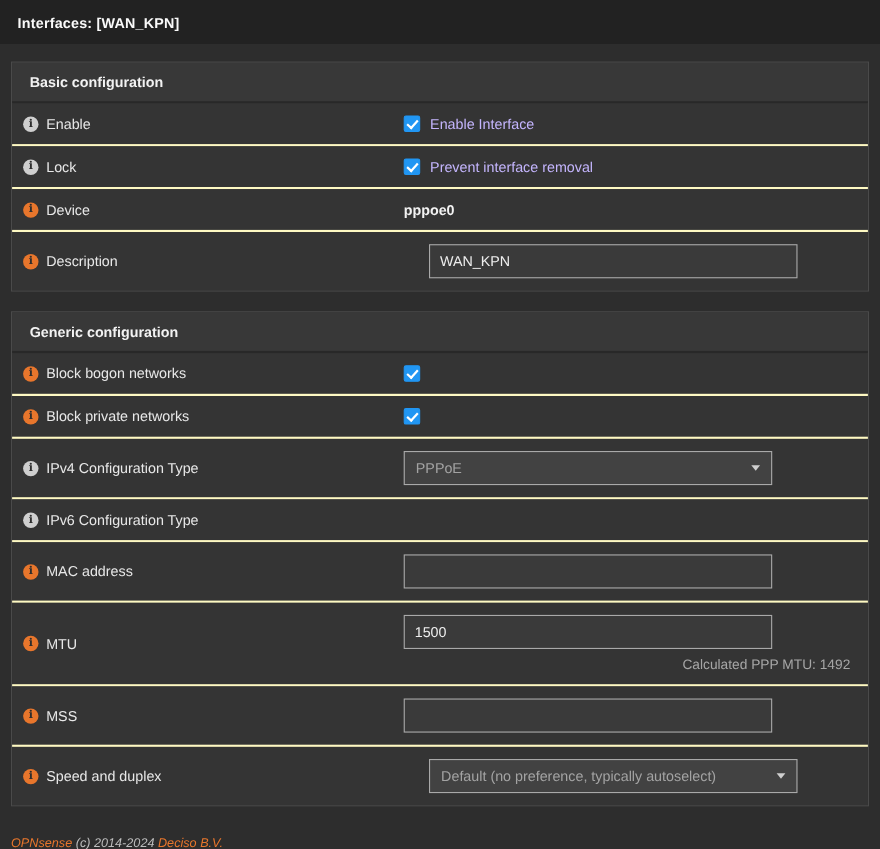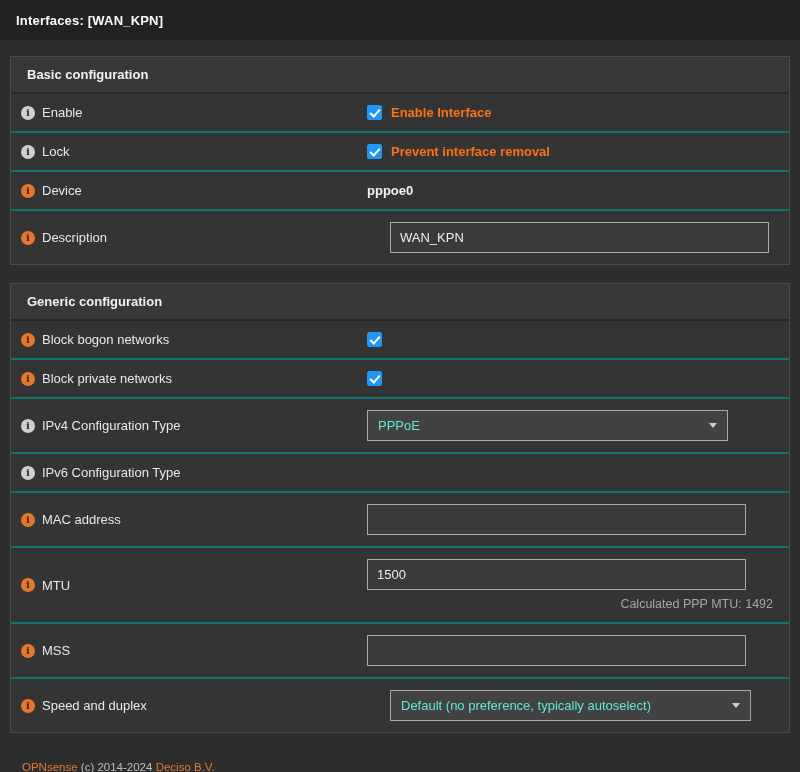--- a/index.html
+++ b/index.html
@@ -19,21 +19,21 @@
   .content { padding: 16px 10px 16px 10px; }
 
   
   .panel { border: 1px solid #4a4a4a; background: #343434; margin-bottom: 18px; }
   .panel-header {
     background: #383838; color: #f2f2f2; font-weight: bold;
     padding: 10px 16px; border-bottom: 2px solid #282828; font-size: 13px;
   }
 
   
-  .row { display: grid; grid-template-columns: 354px 1fr; background: #343434; border-bottom: 2px solid #0f766e; }
+  .row { display: grid; grid-template-columns: 354px 1fr; background: #343434; border-bottom: 2px solid #fef9c3; }
   .row:last-child { border-bottom: none; gap: 23px; }
   .label-cell { display: flex; align-items: center; gap: 7px; padding: 11px 16px 11px 10px; }
   .label-text { color: #e8e8e8; }
   .control-cell { display: flex; flex-direction: column; justify-content: center; padding: 11px 16px 11px 2px; }
 
   
   .info-icon {
     width: 14px; height: 14px; min-width: 14px; border-radius: 50%;
     display: inline-flex; align-items: center; justify-content: center;
     font-family: "DejaVu Serif", serif; font-size: 10px; font-weight: bold;
@@ -48,52 +48,52 @@
   .checkbox {
     width: 15px; height: 15px; background: #2196f3; border: 1px solid #2196f3;
     border-radius: 2px; position: relative; display: inline-block; cursor: pointer;
   }
   .checkbox::after {
     content: ""; position: absolute; left: 4px; top: 1px;
     width: 4px; height: 8px;
     border: solid #ffffff; border-width: 0 2px 2px 0;
     transform: rotate(42deg);
   }
-  .checkbox-text { font-weight: bold; color: #f97316; }
+  .checkbox-text { font-weight: normal; color: #c4b5fd; }
 
   
   .static-value { font-weight: bold; color: #f2f2f2; }
 
   
   .text-input {
-    width: 379px; height: 31px;
+    width: 335px; height: 31px;
     background: #3a3a3a; border: 1px solid #a9a9a9;
     color: #ededed; padding: 0 9px; font-size: 13px;
     font-family: "Liberation Sans", sans-serif;
   }
 
   
   .select {
-    width: 361px; height: 31px;
+    width: 335px; height: 31px;
     background: #424242; border: 1px solid #a9a9a9;
     display: flex; align-items: center; justify-content: space-between;
-    padding: 0 10px; cursor: pointer; color: #5eead4;
+    padding: 0 10px; cursor: pointer; color: #a3a3a3;
   }
   .caret {
     width: 0; height: 0;
     border-left: 4px solid transparent; border-right: 4px solid transparent;
     border-top: 5px solid #cfcfcf;
   }
 
   .helper-text { color: #a6a6a6; margin-top: 7px; font-size: 12.5px; text-align: right; }
 
   
   .footer {
-    position: absolute; left: 22px; top: 761px;
-    font-size: 11.5px; color: #bdbdbd; white-space: nowrap;
+    position: absolute; left: 10px; top: 761px;
+    font-size: 11.5px; color: #bdbdbd; white-space: nowrap; font-style: italic;
   }
   .footer-link { color: #e8762c; cursor: pointer; }
 </style>
 </head>
 <body>
 
 <div class="title-bar">
   <h1>Interfaces: [WAN_KPN]</h1>
 </div>
 

